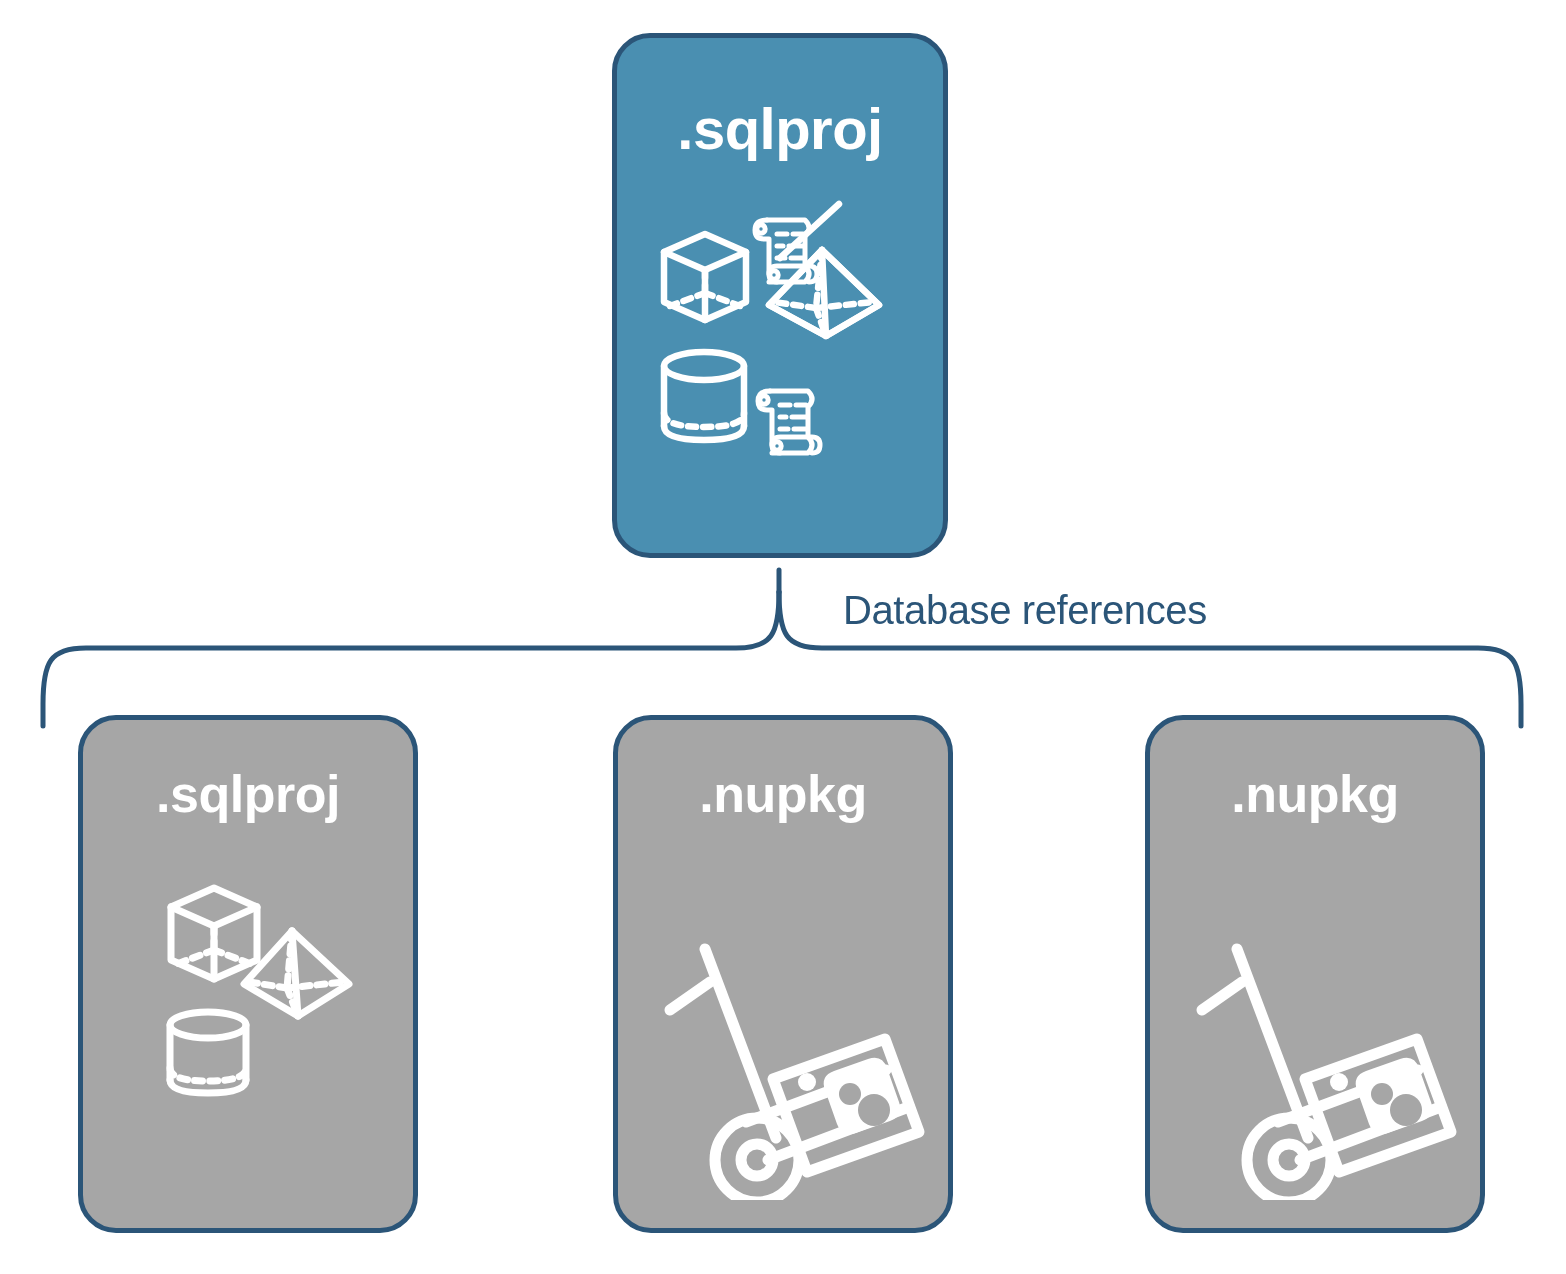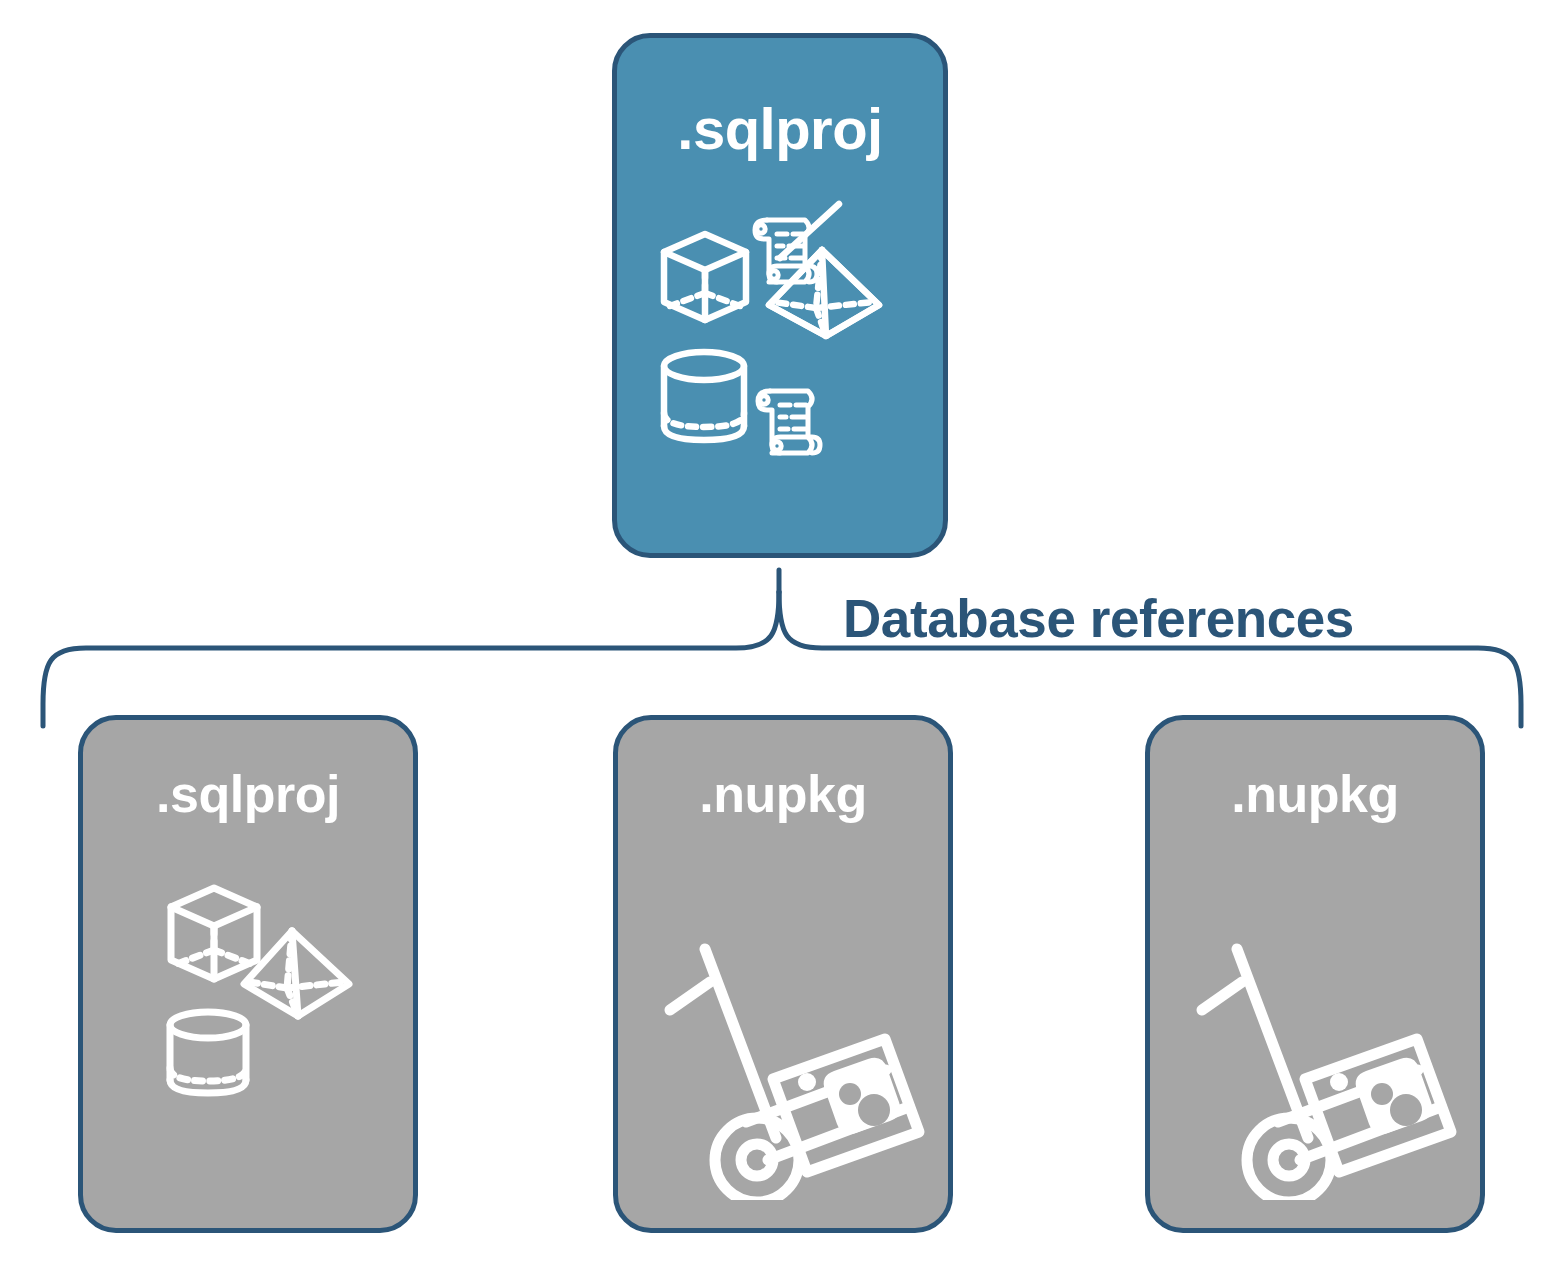--- a/index.html
+++ b/index.html
@@ -83,22 +83,22 @@
     top: 48px;
     font-size: 52px;
   }
   .card-ref .card-art { top: 150px; height: 330px; }
 
   
   #brace-label {
     position: absolute;
     left: 843px;
     top: 588px;
-    font-size: 53px;
-    font-weight: bold;
+    font-size: 40px;
+    font-weight: normal;
     color: #2B5578;
     letter-spacing: -0.4px;
     white-space: nowrap;
   }
   #brace-svg {
     position: absolute;
     left: 0;
     top: 0;
     width: 1566px;
     height: 1274px;

